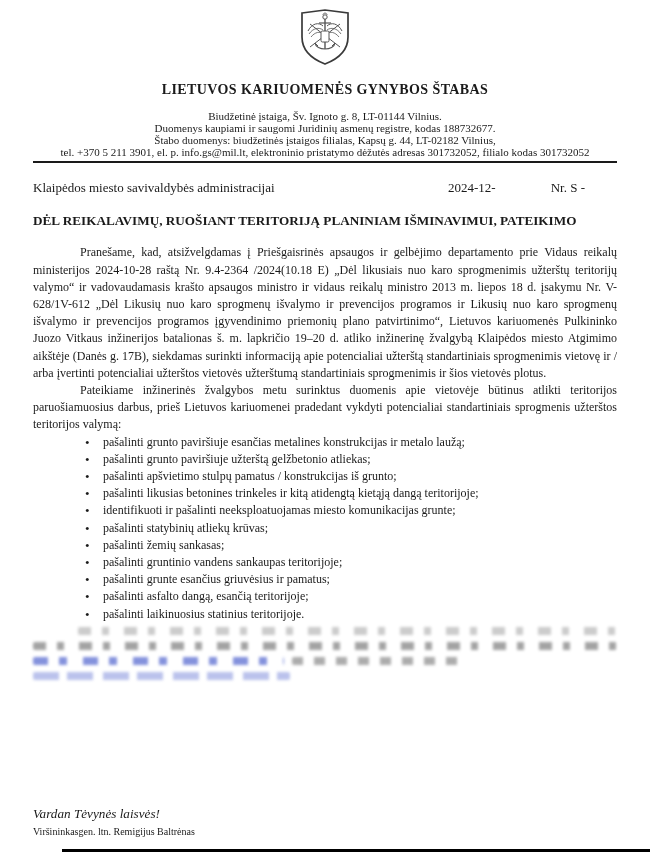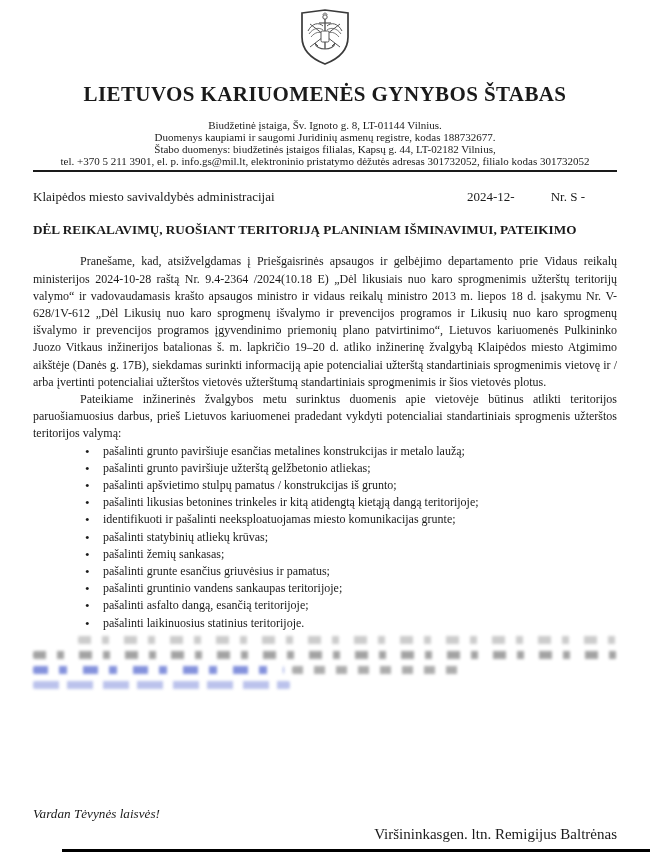--- a/index.html
+++ b/index.html
@@ -4,26 +4,26 @@
 <style>
   html,body{margin:0;padding:0;}
   body{
     width:650px;height:852px;background:#ffffff;position:relative;overflow:hidden;
     font-family:"Liberation Serif","DejaVu Serif",serif;color:#1a1a1a;
     -webkit-font-smoothing:antialiased;
   }
   .page{padding:0 33px;position:relative;}
   .emblem-wrap{text-align:center;padding-top:7px;}
   .emblem-wrap svg{display:inline-block;}
-  .org-name{text-align:center;font-weight:bold;font-size:21px;letter-spacing:.4px;margin-top:11px;}
+  .org-name{text-align:center;font-weight:bold;font-size:14px;letter-spacing:.4px;margin-top:11px;}
   .org-info{text-align:center;font-size:11px;line-height:12.1px;margin-top:12px;}
   .rule{border:0;border-top:2px solid #1a1a1a;margin:3px 0 0 0;}
   .meta-row{display:flex;align-items:center;margin-top:17px;font-size:13px;}
   .meta-row .addressee{flex:1;}
-  .meta-row .date{margin-right:36px;}
+  .meta-row .date{margin-right:55px;}
   .meta-row .nr{margin-right:32px;}
   .subject{margin-top:15px;font-weight:bold;font-size:13.2px;line-height:19px;text-align:justify;}
   .bodytext{font-size:12px;line-height:17.2px;text-align:justify;}
   .bodytext p{margin:0;text-indent:47px;}
   .bodytext p.first{margin-top:14px;}
   ul.bullets{margin:0;padding:0 0 0 52px;list-style:none;}
   ul.bullets li{position:relative;padding-left:18px;line-height:17.2px;}
   ul.bullets li::before{content:"\2022";position:absolute;left:0;top:0;font-size:13px;}
   
   .redacted{margin-top:4px;}
@@ -32,21 +32,21 @@
   .rl1{margin-left:45px;opacity:.28;}
   .rl2{opacity:.5;}
   .rl3{display:flex;background:none;filter:none;margin-bottom:7px;height:8px;}
   .rl3 .seg-blue{width:43%;height:100%;border-radius:2px;filter:blur(1.6px);opacity:.62;
       background:repeating-linear-gradient(90deg,#3a50c8 0 15px,transparent 15px 26px,#3a50c8 26px 34px,transparent 34px 50px);}
   .rl3 .seg-gray{width:29%;height:100%;border-radius:2px;filter:blur(1.6px);opacity:.45;margin-left:8px;
       background:repeating-linear-gradient(90deg,#4a4a4a 0 11px,transparent 11px 22px);}
   .rl4{width:44%;opacity:.34;
       background:repeating-linear-gradient(90deg,#3a50c8 0 26px,transparent 26px 34px,#3a50c8 34px 60px,transparent 60px 70px);}
   .closing{position:absolute;left:33px;top:806px;font-style:italic;font-size:13.2px;}
-  .sig-row{position:absolute;left:33px;right:33px;top:826px;display:flex;justify-content:flex-end;font-size:15px;}
+  .sig-row{position:absolute;left:33px;right:33px;top:826px;display:flex;justify-content:flex-start;font-size:10px;}
   .bottom-bar{position:absolute;left:62px;right:0;bottom:0;height:3px;background:#000;}
 </style>
 </head>
 <body>
 
 <div class="page">
 
   <div class="emblem-wrap">
     <svg width="56" height="60" viewBox="0 0 56 60" fill="none" xmlns="http://www.w3.org/2000/svg">
       <path d="M5 6 L28 3 L51 6 V30 C51 44 41 52 28 57 C15 52 5 44 5 30 Z" stroke="#3a3a3a" stroke-width="1.7" fill="#ffffff"></path>
@@ -91,22 +91,22 @@
     <p class="first">Pranešame, kad, atsižvelgdamas į Priešgaisrinės apsaugos ir gelbėjimo departamento prie Vidaus reikalų ministerijos 2024-10-28 raštą Nr. 9.4-2364 /2024(10.18 E) „Dėl likusiais nuo karo sprogmenimis užterštų teritorijų valymo“ ir vadovaudamasis krašto apsaugos ministro ir vidaus reikalų ministro 2013 m. liepos 18 d. įsakymu Nr. V-628/1V-612 „Dėl Likusių nuo karo sprogmenų išvalymo ir prevencijos programos ir Likusių nuo karo sprogmenų išvalymo ir prevencijos programos įgyvendinimo priemonių plano patvirtinimo“, Lietuvos kariuomenės Pulkininko Juozo Vitkaus inžinerijos batalionas š. m. lapkričio 19–20 d. atliko inžinerinę žvalgybą Klaipėdos miesto Atgimimo aikštėje (Danės g. 17B), siekdamas surinkti informaciją apie potencialiai užterštą standartiniais sprogmenimis vietovę ir / arba įvertinti potencialiai užterštos vietovės užterštumą standartiniais sprogmenimis ir šios vietovės plotus.</p>
     <p>Pateikiame inžinerinės žvalgybos metu surinktus duomenis apie vietovėje būtinus atlikti teritorijos paruošiamuosius darbus, prieš Lietuvos kariuomenei pradedant vykdyti potencialiai standartiniais sprogmenis užterštos teritorijos valymą:</p>
     <ul class="bullets">
       <li>pašalinti grunto paviršiuje esančias metalines konstrukcijas ir metalo laužą;</li>
       <li>pašalinti grunto paviršiuje užterštą gelžbetonio atliekas;</li>
       <li>pašalinti apšvietimo stulpų pamatus / konstrukcijas iš grunto;</li>
       <li>pašalinti likusias betonines trinkeles ir kitą atidengtą kietąją dangą teritorijoje;</li>
       <li>identifikuoti ir pašalinti neeksploatuojamas miesto komunikacijas grunte;</li>
       <li>pašalinti statybinių atliekų krūvas;</li>
       <li>pašalinti žemių sankasas;</li>
+      <li>pašalinti gruntinio vandens sankaupas teritorijoje;</li>
       <li>pašalinti grunte esančius griuvėsius ir pamatus;</li>
-      <li>pašalinti gruntinio vandens sankaupas teritorijoje;</li>
       <li>pašalinti asfalto dangą, esančią teritorijoje;</li>
       <li>pašalinti laikinuosius statinius teritorijoje.</li>
     </ul>
   </div>
 
   <div class="redacted">
     <div class="rl rl1"></div>
     <div class="rl rl2"></div>
     <div class="rl3">
       <div class="seg-blue"></div>

